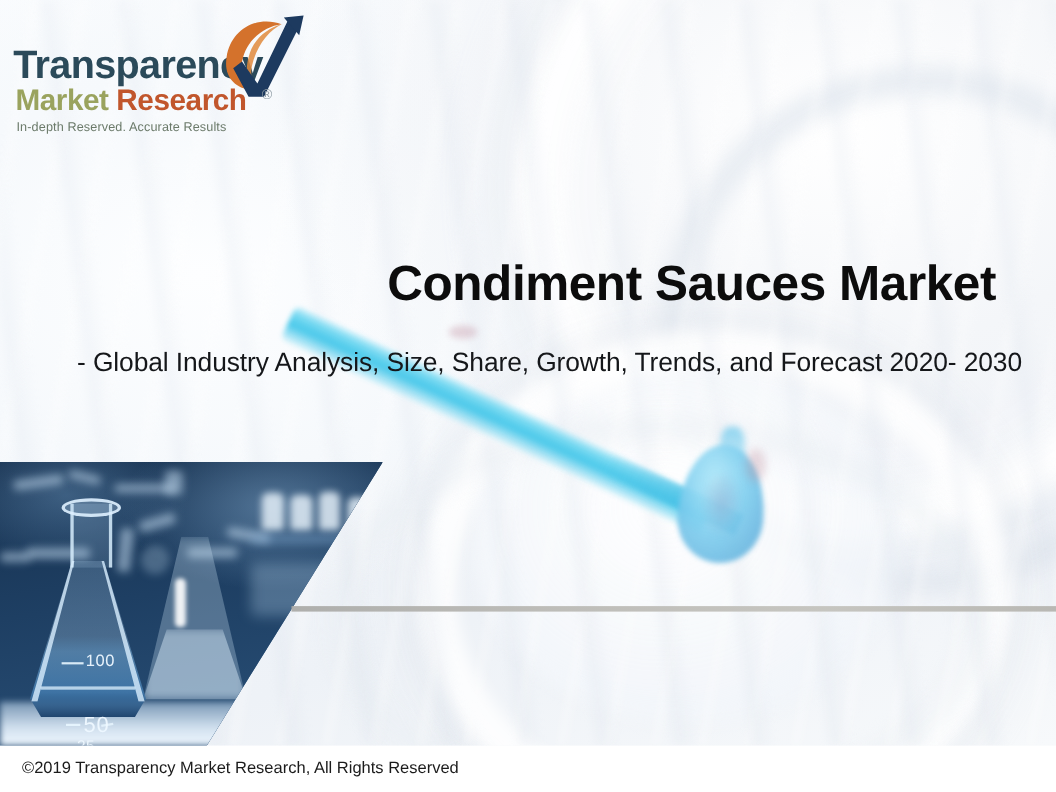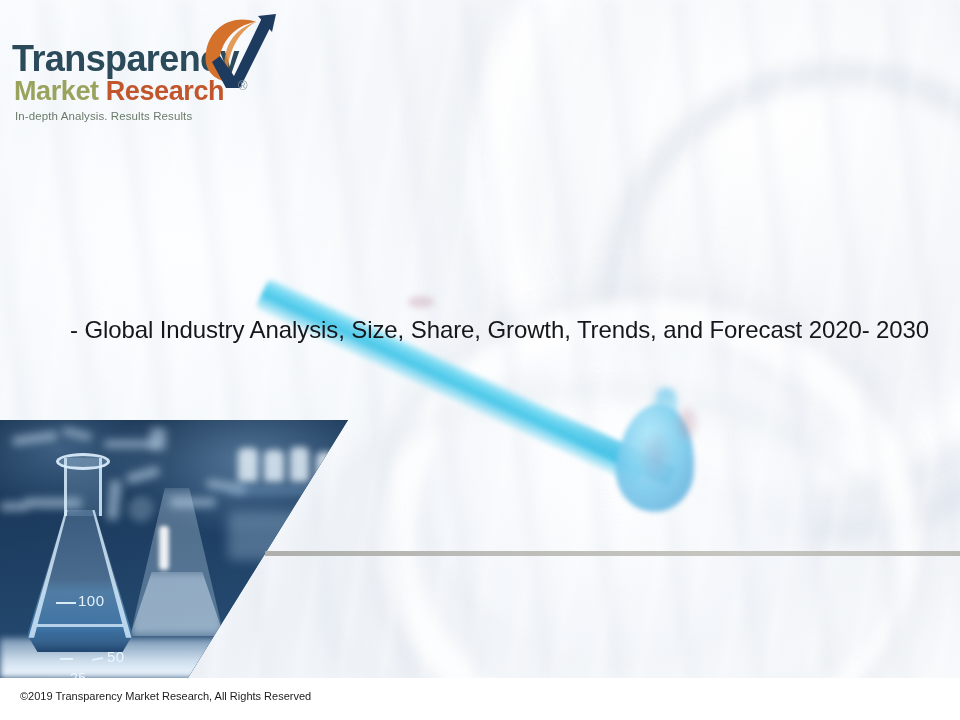--- a/index.html
+++ b/index.html
@@ -275,21 +275,21 @@
   .g100 { left: 32px; top: 144px; width: 20px; }
   .g50  { left: 36px; top: 200px; width: 13px; }
   .flask-mark {
     position: absolute;
     color: rgba(238,248,255,0.95);
     font-family: "Liberation Sans", sans-serif;
     font-weight: 400;
     letter-spacing: 0.5px;
   }
   .m100 { left: 54px; top: 134px; font-size: 15px; }
-  .m50  { left: 52px; top: 190px; font-size: 15px; margin-left: 31px; }
+  .m50  { left: 52px; top: 190px; font-size: 20px; }
   .m25  { left: 46px; top: 212px; font-size: 14px; }
   .flask-tick { position: absolute; left: 68px; top: 200px; width: 11px; height: 2px; background: rgba(232,246,255,0.8); transform: rotate(-10deg); }
   .bench {
     position: absolute; left: 0; bottom: 0;
     width: 100%; height: 40px;
     background: linear-gradient(180deg, rgba(190,215,238,0.55) 0%, rgba(225,238,250,0.92) 60%, rgba(240,248,255,1) 100%);
     filter: blur(3px);
   }
 
   
@@ -374,21 +374,21 @@
   .footer-band {
     position: absolute;
     left: 0; top: 678px;
     width: 960px; height: 42px;
     background: #ffffff;
   }
   .footer-text {
     position: absolute;
     left: 20px; top: 690px;
     font-family: "Liberation Sans", sans-serif;
-    font-size: 11px;
+    font-size: 15px;
     font-weight: 400;
     color: #1b1b1b;
     white-space: nowrap;
   }
 </style>
 </head>
 <body>
 
 <div id="slide">
 
@@ -455,29 +455,30 @@
     </div>
   </div>
 
   <div class="gray-rule"></div>
 
   <div class="logo">
     <div class="logo-line1">Transparency</div>
     <div class="logo-line2">
       <span class="logo-market">Market</span><span>&nbsp;</span><span class="logo-research">Research</span>
     </div>
-    <div class="logo-tagline">In-depth Analysis. Results Results</div>
+    <div class="logo-tagline">In-depth Reserved. Accurate Results</div>
 
     <svg class="logo-check" viewBox="0 0 80 84" xmlns="http://www.w3.org/2000/svg">
       <path d="M6 40 C10 14, 34 2, 56 10 C40 12, 24 24, 20 44 C17 58, 22 66, 28 70 C14 68, 3 58, 6 40 Z" fill="#d4722c"></path>
       <path d="M56 10 C44 16, 33 30, 29 48 C27 58, 30 66, 34 72 C26 66, 22 54, 26 40 C30 24, 42 14, 56 10 Z" fill="#e08a3c" opacity="0.85"></path>
       <path d="M20 44 L34 64 L62 6 L72 12 L40 76 L26 76 L12 50 Z" fill="#1d3a5f"></path>
       <path d="M58 4 L76 2 L72 20 Z" fill="#1d3a5f"></path>
     </svg>
     <div class="logo-reg">®</div>
   </div>
 
+  <div class="title">Condiment Sauces Market</div>
   <div class="subtitle">- Global Industry Analysis, Size, Share, Growth, Trends, and Forecast 2020- 2030</div>
 
   <div class="footer-band"></div>
   <div class="footer-text">©2019 Transparency Market Research, All Rights Reserved</div>
 
 </div>
 
 </body></html>

